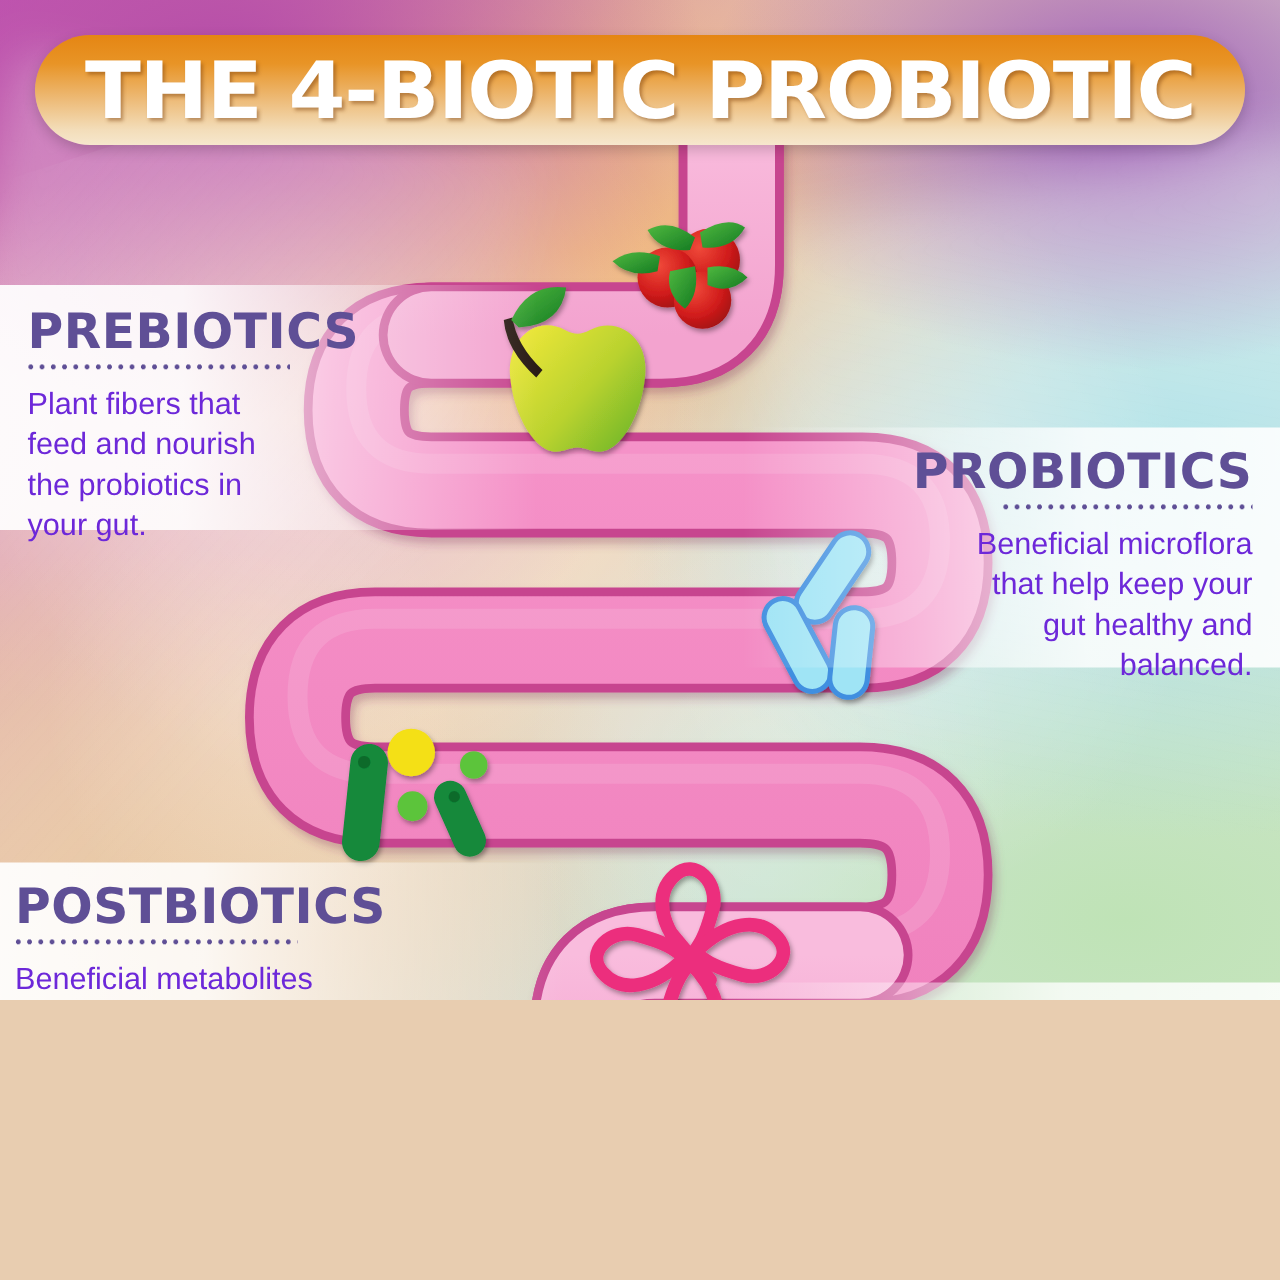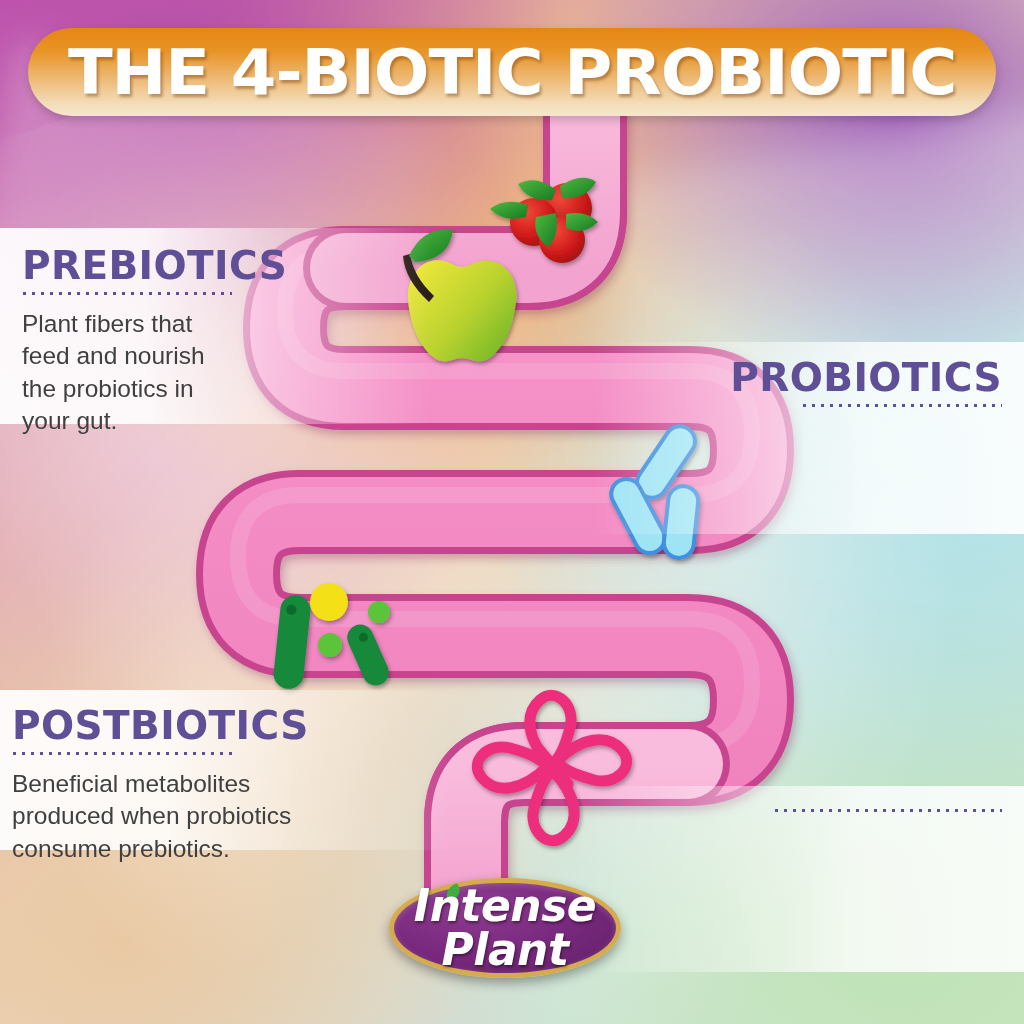--- a/index.html
+++ b/index.html
@@ -1,21 +1,21 @@
 <!DOCTYPE html>
 <html><head>
 <meta charset="utf-8">
 <style>
   html,body{margin:0;padding:0;}
   body{
     width:1024px;height:1024px;overflow:hidden;
     font-family:"Liberation Sans",sans-serif;
     position:relative;background:#e8cdb0;
   }
-  #stage{position:absolute;inset:0;width:1024px;height:1024px;overflow:hidden;}
+  #stage{position:absolute;inset:0;width:1024px;height:800px;overflow:hidden;}
 
   
   .bg{position:absolute;inset:0;}
   .bg-base{
     background:
       radial-gradient(ellipse 60% 55% at 18% 8%, #b44aa8 0%, rgba(180,74,168,0) 62%),
       radial-gradient(ellipse 55% 45% at 88% 10%, #9d5bb8 0%, rgba(157,91,184,0) 60%),
       radial-gradient(ellipse 70% 60% at 92% 45%, #a8e0e6 0%, rgba(168,224,230,0) 65%),
       radial-gradient(ellipse 75% 55% at 88% 92%, #bfe3b6 0%, rgba(191,227,182,0) 62%),
       radial-gradient(ellipse 70% 60% at 12% 92%, #e9c9a4 0%, rgba(233,201,164,0) 62%),
@@ -72,21 +72,21 @@
     font-weight:bold;font-size:39px;letter-spacing:.4px;color:#5f4f96;
     line-height:1.0;
   }
   .dots{
     height:7px;margin-top:5px;
     background-image:radial-gradient(circle 1.9px at 2.5px 3.5px,#5f4f96 99%,transparent 100%);
     background-size:9px 7px;background-repeat:repeat-x;
   }
   .p-body{
     font-family:"Liberation Sans",sans-serif;
-    font-size:24.5px;line-height:1.32;color:#404040;margin-top:11px;
+    font-size:24.5px;line-height:1.32;color:#6d28d9;margin-top:11px;
     white-space:pre-line;
   }
 
   #panel-prebiotics{left:0;top:228px;width:430px;height:196px;}
   #panel-prebiotics .panel-bg{
     background:linear-gradient(90deg, rgba(255,255,255,.93) 0%, rgba(255,255,255,.88) 34%, rgba(255,255,255,.45) 62%, rgba(255,255,255,0) 100%);
   }
   #panel-prebiotics .panel-inner{padding:18px 0 0 22px;text-align:left;}
 
   #panel-probiotics{right:0;top:342px;width:430px;height:192px;}
@@ -321,20 +321,24 @@
 the probiotics in
 your gut.</div>
     </div>
   </div>
 
   <div class="panel" id="panel-probiotics">
     <div class="panel-bg"></div>
     <div class="panel-inner">
       <div class="p-head">PROBIOTICS</div>
       <div class="dots"></div>
+      <div class="p-body">Beneficial microflora
+that help keep your
+gut healthy and
+balanced.</div>
     </div>
   </div>
 
   <div class="panel" id="panel-postbiotics">
     <div class="panel-bg"></div>
     <div class="panel-inner">
       <div class="p-head">POSTBIOTICS</div>
       <div class="dots"></div>
       <div class="p-body">Beneficial metabolites
 produced when probiotics

